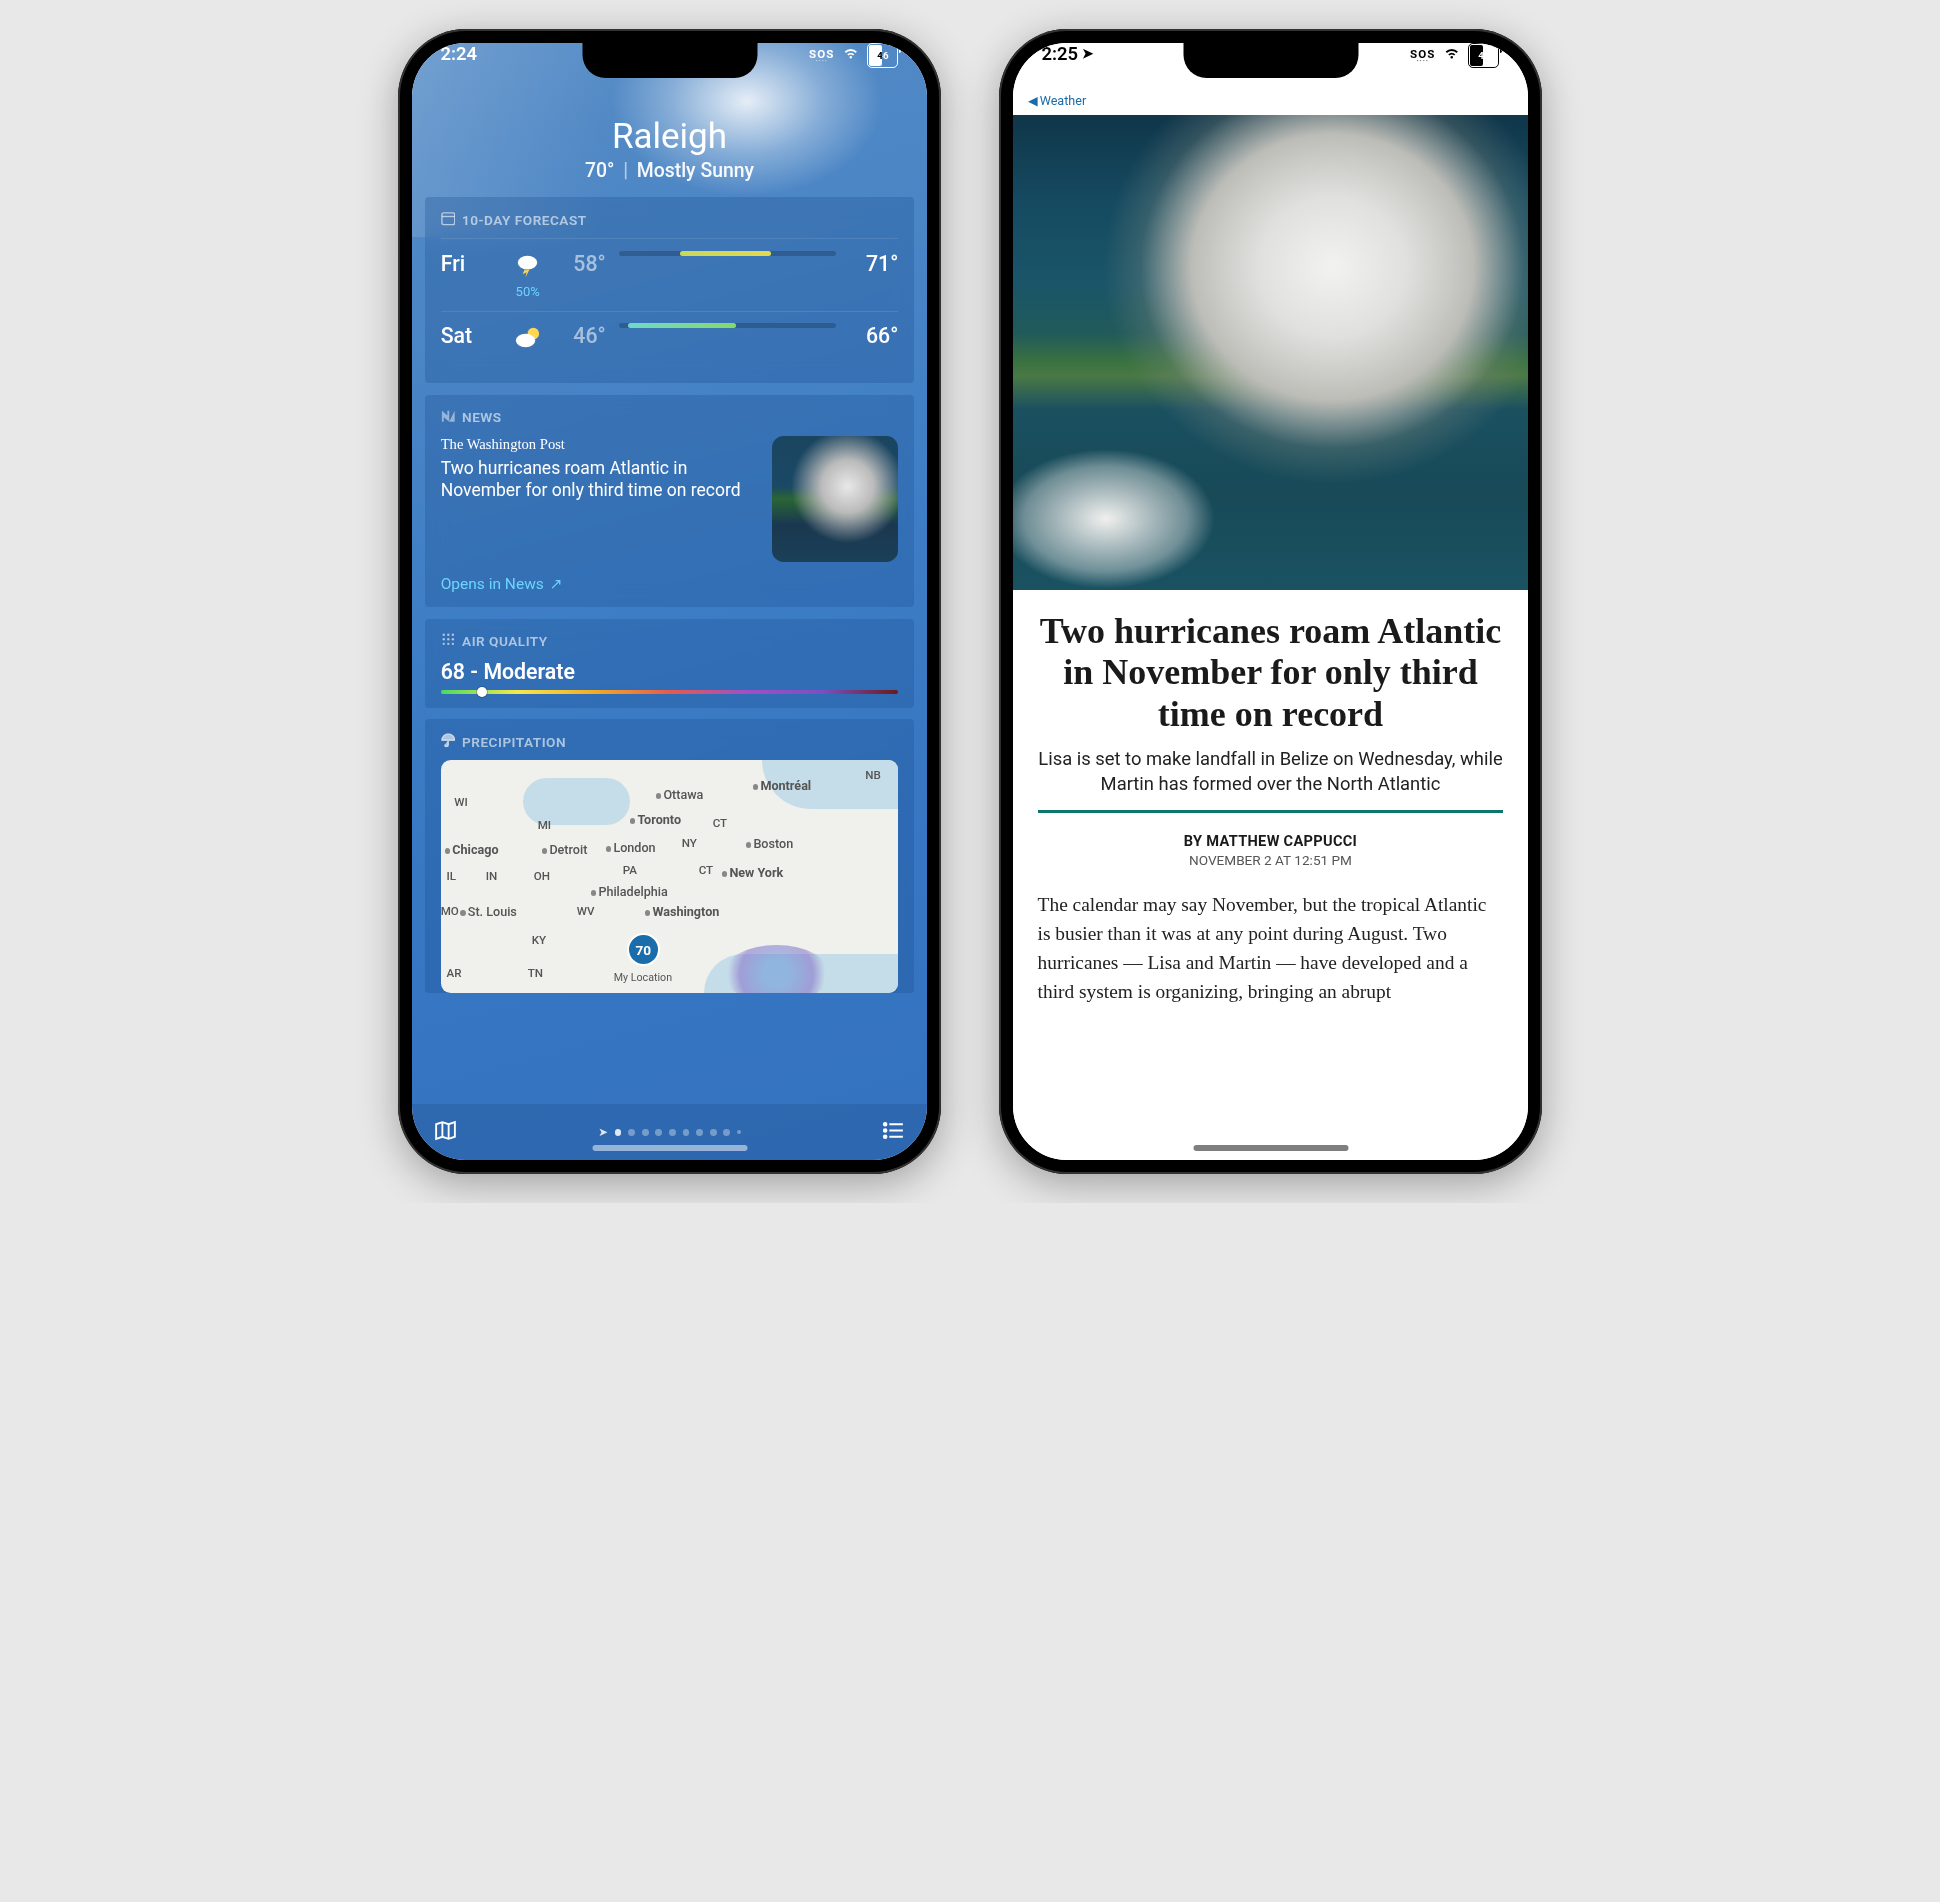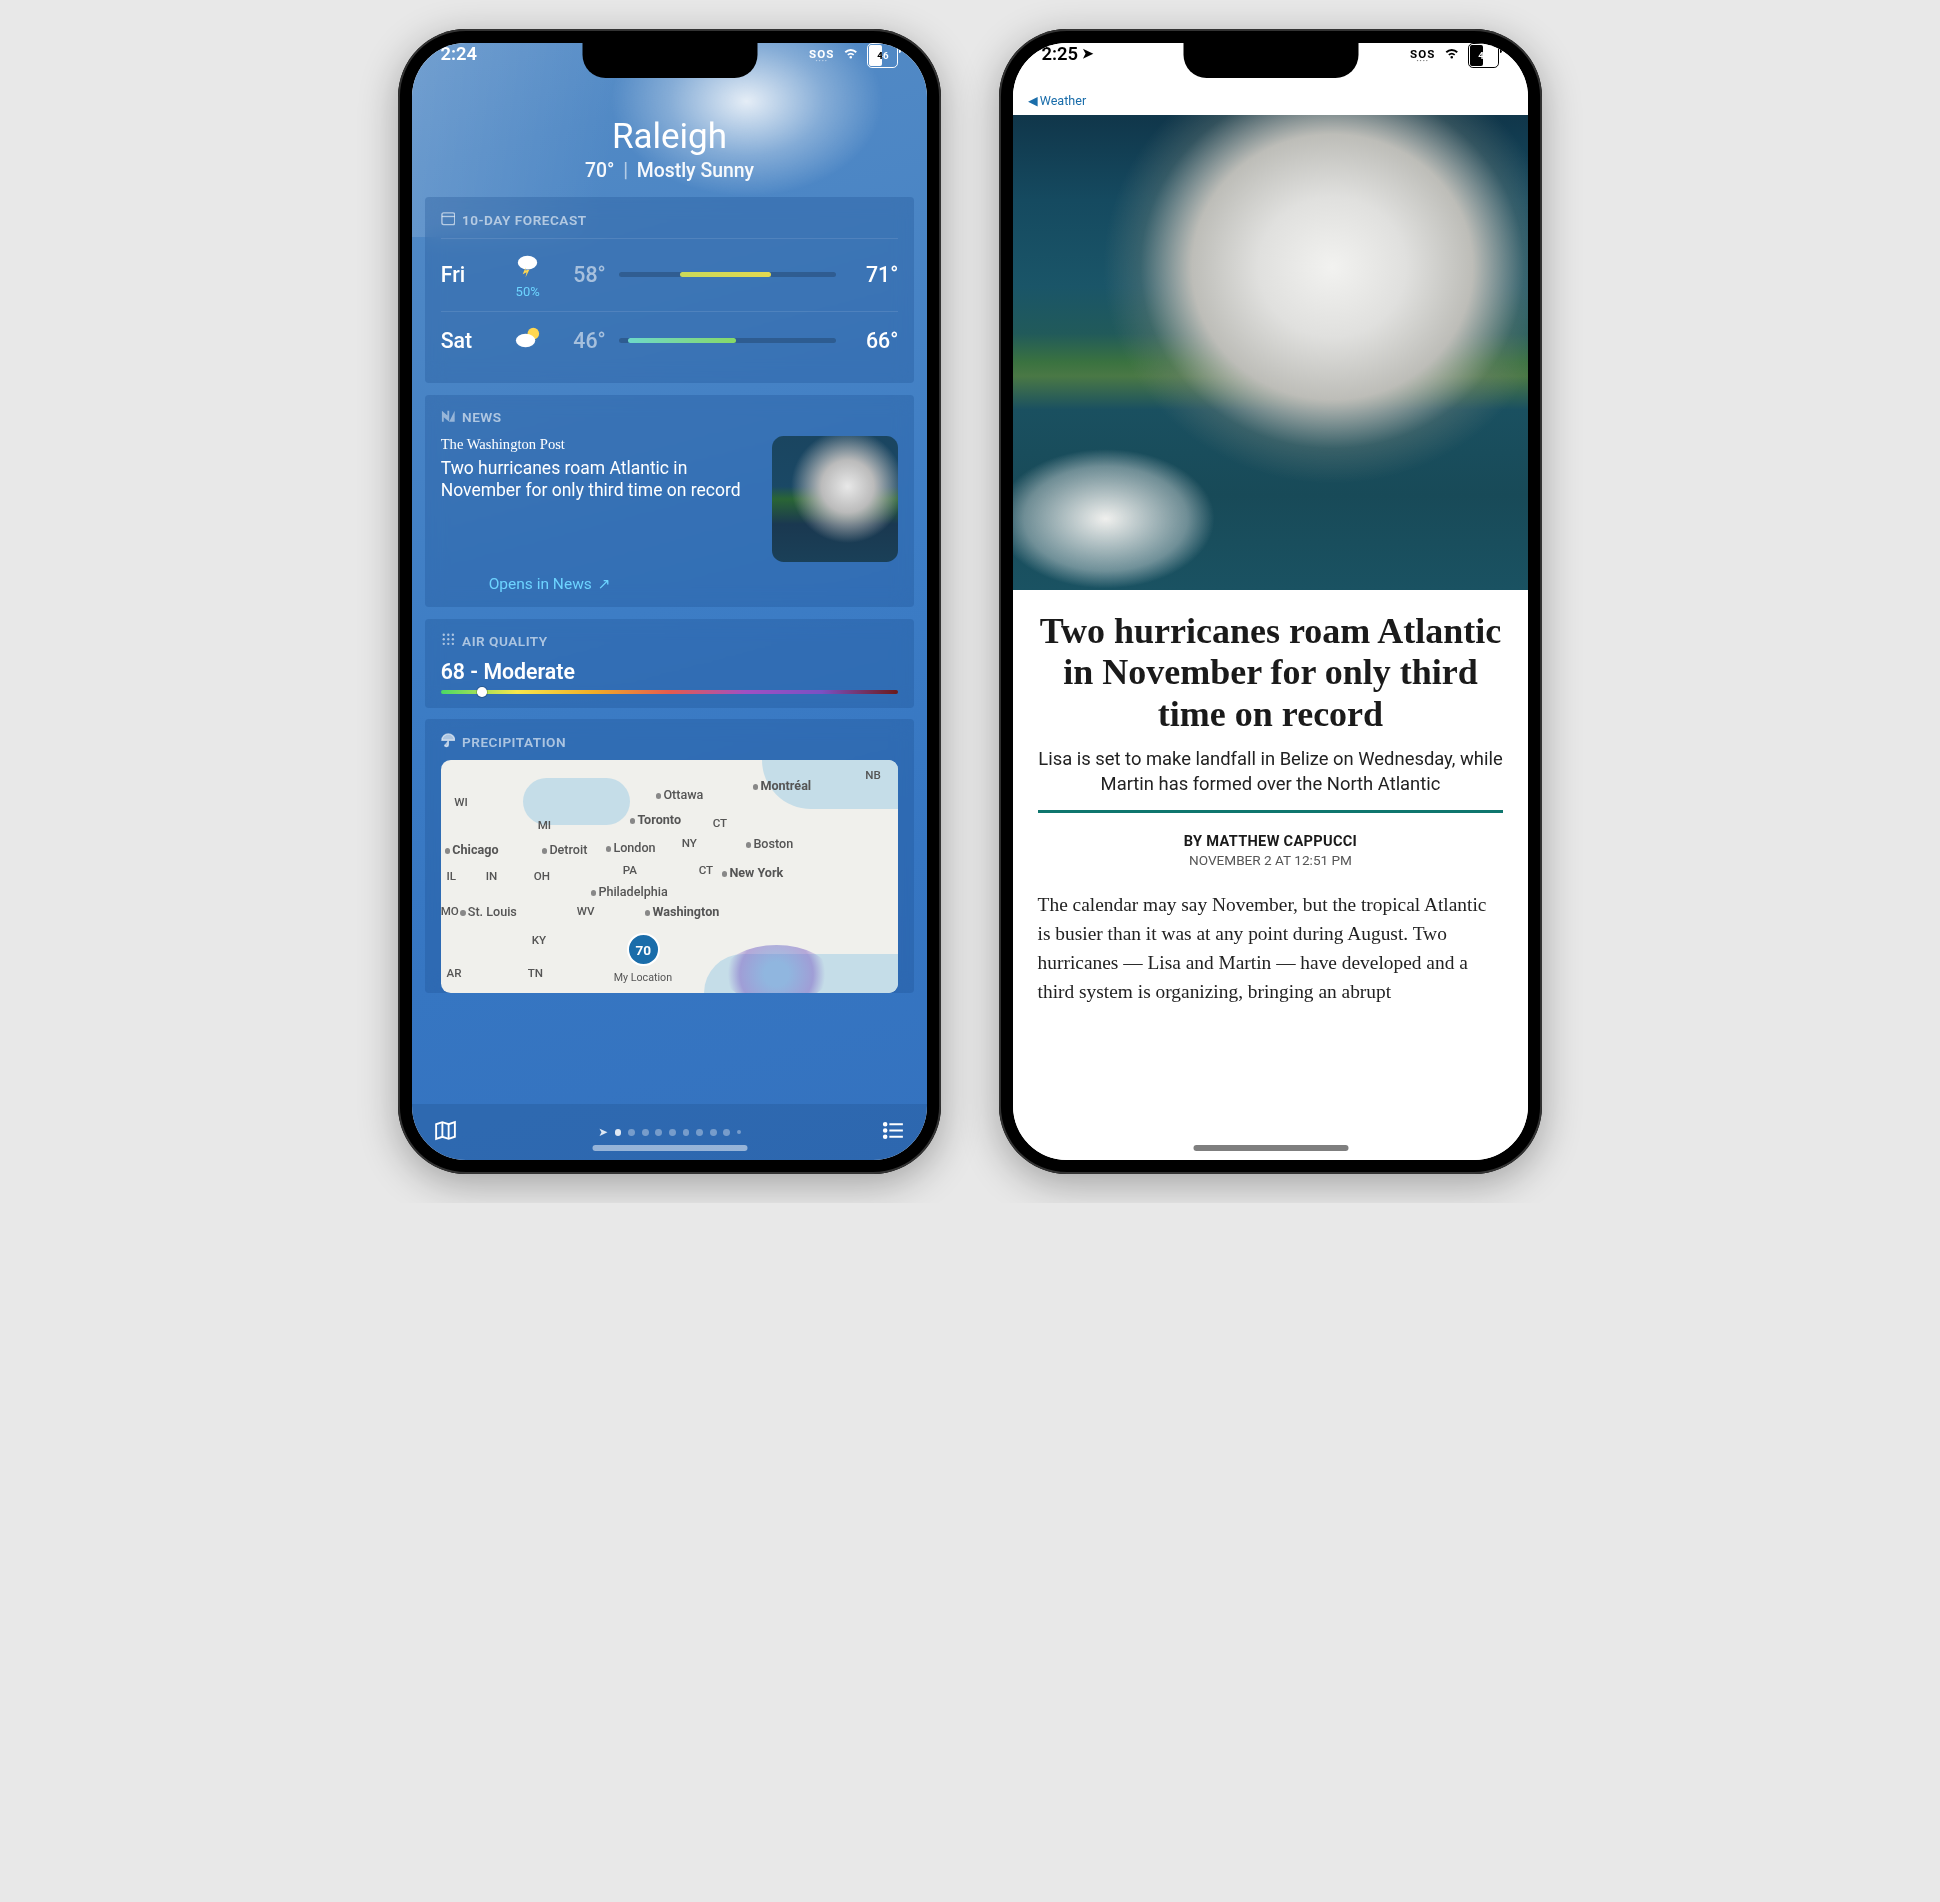--- a/index.html
+++ b/index.html
@@ -120,21 +120,21 @@
   }
   .card-header {
     display:flex; align-items:center; gap:6.8px;
     color: rgba(255,255,255,0.6);
     font-size:13.6px; font-weight:600; letter-spacing:0.5px;
     margin-bottom:9.7px;
   }
 
   
   .forecast-row {
-    display:flex; align-items:center; padding: 11.6px 0;
+    display:flex; align-items:flex-start; padding: 11.6px 0;
     border-top: 0.5px solid rgba(255,255,255,0.1);
   }
   .forecast-row:first-of-type { border-top:none; padding-top:3.9px;}
   .day { width:58px; font-size:21.3px; font-weight:500;}
   .cond { width:58px; text-align:center; position:relative;}
   .cond svg { width:31px; height:31px; }
   .cond-pct { font-size:13px; color:#6dd4ff; font-weight:400; display:block; margin-top:-1.9px;}
   .lo { width:49px; text-align:right; font-size:21.3px; color:rgba(255,255,255,0.55); font-weight:500;}
   .bar-wrap { flex:1; margin:0 13.6px; height:4.9px; background:rgba(0,0,0,0.2); border-radius:2.9px; position:relative;}
   .bar-fill { position:absolute; top:0; height:100%; border-radius:2.9px;}
@@ -147,21 +147,21 @@
   .news-body { display:flex; gap:13.6px; }
   .news-text { flex:1; }
   .source { font-family: "Old English Text MT", serif; font-size:14.6px; margin-bottom:3.9px;}
   .headline-sm { font-size:17.5px; line-height:1.3; }
   .news-thumb {
     width:126px; height:126px; border-radius:11.6px; flex-shrink:0;
     background: radial-gradient(ellipse 87px 87px at 60% 40%, #e8e8e8, #bbb 30%, transparent 65%),
                 linear-gradient(180deg,#1a4560 0%, #1a4865 40%, #2a6535 50%, #1a3850 70%, #1a4058 100%);
     position:relative; overflow:hidden;
   }
-  .opens-link { color:#6dd4ff; font-size:15.5px; margin-top:13.6px; display:flex; align-items:center; gap:5.8px;margin-left:48px;}
+  .opens-link { color:#6dd4ff; font-size:15.5px; margin-top:13.6px; display:flex; align-items:center; gap:5.8px;}
 
   
   .aqi-value { font-size:21.3px; font-weight:600; margin-bottom:5.8px;}
   .aqi-desc { font-size:16.5px; line-height:1.35; color:rgba(255,255,255,0.9); margin-bottom:17.5px;}
   .aqi-bar {
     height:3.9px; border-radius:1.9px;
     background: linear-gradient(90deg,#4bd964,#f7e74c,#f0ad28,#e55b4e,#a050c3,#7a50c3,#6b1a1a);
     position:relative;
   }
   .aqi-dot { position:absolute; top:-2.9px; width:9.7px; height:9.7px; background:#fff; border-radius:50%; box-shadow:0 0 0 1px rgba(0,0,0,0.2);}

